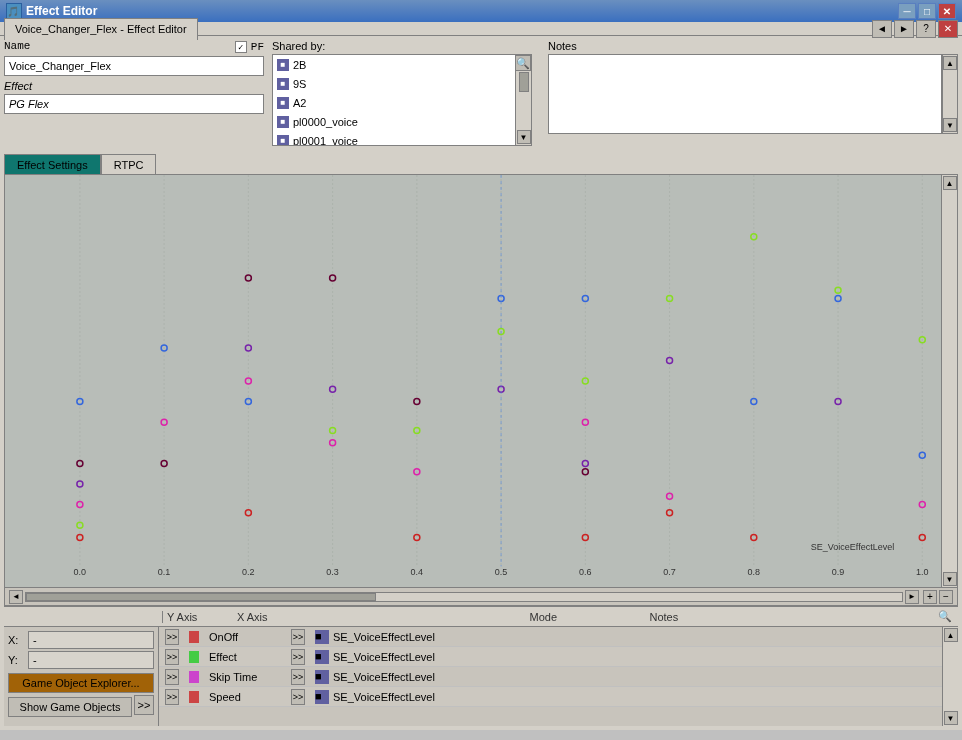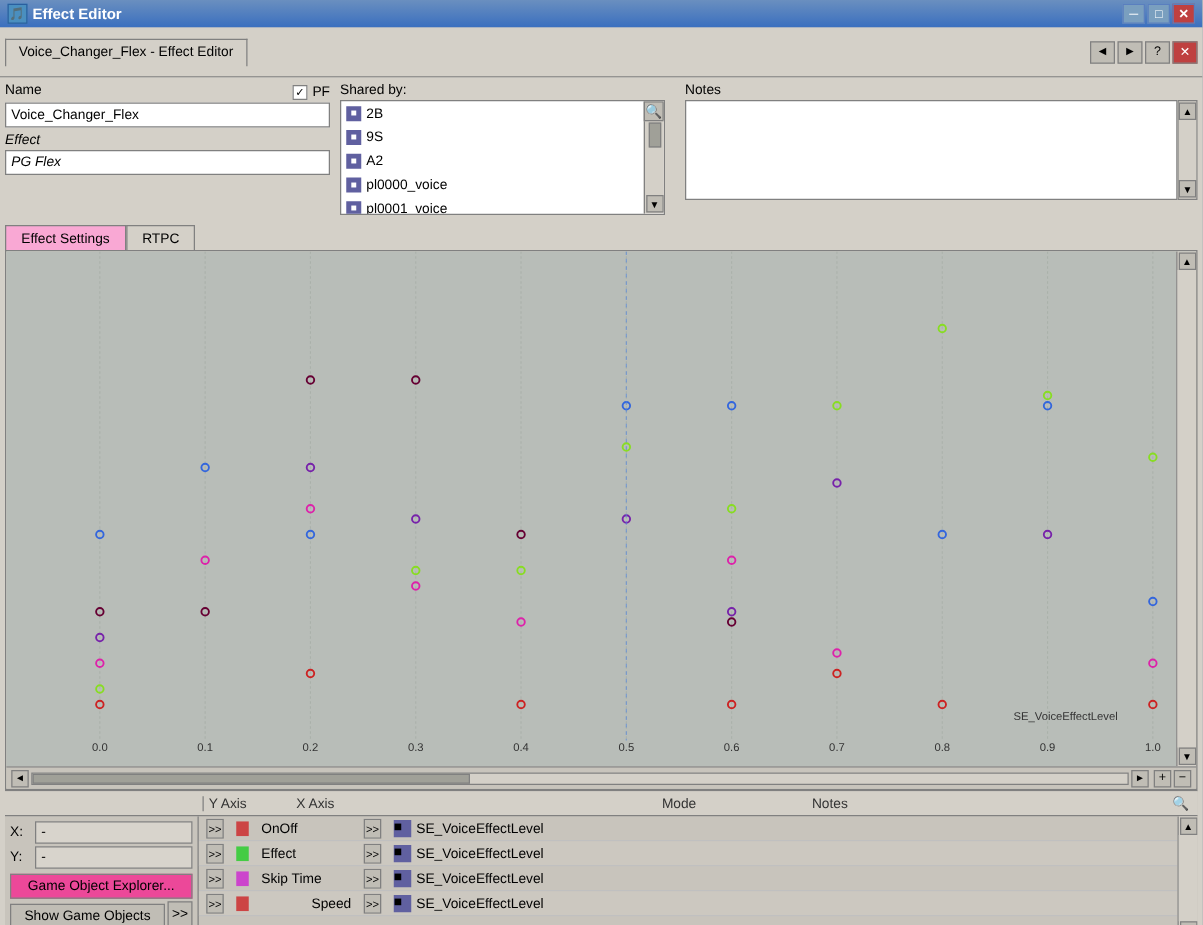--- a/index.html
+++ b/index.html
@@ -21,21 +21,21 @@
     .title-btn { width: 18px; height: 16px; background: #7a9fbf; border: 1px solid #5a7fbf; color: white; font-size: 10px; display: flex; align-items: center; justify-content: center; cursor: pointer; }
     .title-btn.close { background: #bf4040; }
     .title-btn.max { background: #7a9fbf; }
 
     
     #top-tab-bar {
       background: #d4d0c8;
       border-bottom: 1px solid #808080;
       display: flex;
       align-items: center;
-      height: 40px;
+      height: 14px;
       padding: 0 4px;
     }
     .top-tab {
       background: #c8c4bc;
       border: 1px solid #808080;
       border-bottom: none;
       padding: 2px 10px;
       font-size: 11px;
       cursor: pointer;
       height: 22px;
@@ -50,57 +50,57 @@
     #main-area { background: #d4d0c8; padding: 4px; height: calc(740px - 22px - 24px); display: flex; flex-direction: column; }
 
     
     #name-effect-row { display: flex; align-items: flex-start; margin-bottom: 4px; }
     #name-section { flex: 0 0 260px; }
     #shared-section { flex: 1; margin: 0 8px; }
 
     .field-label { font-size: 11px; margin-bottom: 2px; }
     .field-input { background: white; border: 1px solid #808080; height: 20px; width: 100%; padding: 0 4px; font-size: 11px; display: flex; align-items: center; }
 
-    #name-label-row { display: flex; align-items: flex-end; gap: 4px; margin-bottom: 2px; }
+    #name-label-row { display: flex; align-items: center; gap: 4px; margin-bottom: 2px; font-family: Liberation Mono, monospace; }
     .checkbox-label { font-size: 11px; }
     .checkbox { width: 12px; height: 12px; border: 1px solid #808080; background: white; display: flex; align-items: center; justify-content: center; font-size: 9px; }
 
     #shared-by-label { font-size: 11px; margin-bottom: 2px; }
     #shared-list-container { position: relative; border: 1px solid #808080; background: white; height: 80px; overflow: hidden; }
     .shared-item { display: flex; align-items: center; padding: 1px 4px; font-size: 11px; height: 19px; }
     .shared-item-icon { width: 14px; height: 14px; background: #808080; margin-right: 4px; display: flex; align-items: center; justify-content: center; font-size: 8px; color: white; }
 
     #notes-label { font-size: 11px; margin-bottom: 2px; }
     #notes-area { background: white; border: 1px solid #808080; height: 92px; width: 100%; }
 
     
     #tab-section { margin-top: 4px; }
     #tabs-row { display: flex; gap: 0; }
-    .tab-btn { background: #f9a8d4; border: 1px solid #808080; border-bottom: none; padding: 2px 12px; font-size: 11px; cursor: pointer; height: 20px; display: flex; align-items: center; }
+    .tab-btn { background: #0f766e; border: 1px solid #808080; border-bottom: none; padding: 2px 12px; font-size: 11px; cursor: pointer; height: 20px; display: flex; align-items: center; }
     .tab-btn.active { background: #d4d0c8; }
 
     
     #graph-container { flex: 1; background: #d4d0c8; border: 1px solid #808080; position: relative; overflow: hidden; min-height: 0; }
     #graph-header { background: #c8c4bc; border-bottom: 1px solid #808080; height: 18px; display: flex; align-items: center; overflow: hidden; padding: 0 4px; white-space: nowrap; font-size: 10px; color: #880000; }
     #highlight-badge { background: #3060d0; color: white; padding: 0 4px; font-size: 10px; margin: 0 2px; }
     #graph-canvas { background: #b0b8b0; flex: 1; position: relative; width: 100%; height: calc(100% - 38px); }
     #graph-right-scrollbar { position: absolute; right: 0; top: 18px; width: 16px; height: calc(100% - 36px); background: #d4d0c8; border-left: 1px solid #808080; display: flex; flex-direction: column; align-items: center; }
     #graph-bottom-bar { height: 18px; background: #c8c4bc; border-top: 1px solid #808080; display: flex; align-items: center; padding: 0 4px; }
     .scroll-arrow { width: 14px; height: 14px; background: #c0bdb5; border: 1px solid #808080; display: flex; align-items: center; justify-content: center; font-size: 8px; cursor: pointer; }
 
     
     #bottom-panel { height: 120px; background: #c8c4bc; border-top: 1px solid #808080; display: flex; flex-direction: column; }
     #bottom-top-bar { display: flex; background: #d4d0c8; border-bottom: 1px solid #808080; height: 20px; align-items: center; padding: 0 4px; font-size: 11px; }
     .bottom-col-header { font-size: 11px; color: #333; padding: 0 4px; }
     #bottom-content { display: flex; flex: 1; }
     #coords-panel { width: 155px; border-right: 1px solid #808080; padding: 4px; }
     .coord-row { display: flex; align-items: center; margin-bottom: 2px; }
     .coord-label { width: 20px; font-size: 11px; }
     .coord-value { flex: 1; background: #d8d4cc; border: 1px solid #808080; height: 18px; padding: 0 4px; font-size: 11px; display: flex; align-items: center; }
-    #game-obj-btn { margin-top: 4px; background: #ec4899; border: 1px solid #808080; padding: 2px 6px; font-size: 11px; cursor: pointer; width: 100%; text-align: center; height: 20px; display: flex; align-items: center; justify-content: center; }
+    #game-obj-btn { margin-top: 4px; background: #a16207; border: 1px solid #808080; padding: 2px 6px; font-size: 11px; cursor: pointer; width: 100%; text-align: center; height: 20px; display: flex; align-items: center; justify-content: center; }
     #show-game-btn { margin-top: 2px; background: #c0bdb5; border: 1px solid #808080; padding: 2px 6px; font-size: 11px; cursor: pointer; width: calc(100% - 22px); text-align: center; height: 20px; display: flex; align-items: center; justify-content: center; float: left; }
     #show-game-row { display: flex; margin-top: 2px; }
     #show-arrow-btn { width: 20px; height: 20px; background: #c0bdb5; border: 1px solid #808080; display: flex; align-items: center; justify-content: center; cursor: pointer; margin-left: 2px; }
 
     #rtpc-table { flex: 1; overflow-y: auto; }
     .rtpc-row { display: flex; align-items: center; height: 20px; border-bottom: 1px solid #c0c0c0; }
     .rtpc-row:nth-child(even) { background: #ccc8c0; }
     .rtpc-cell { padding: 0 4px; font-size: 11px; display: flex; align-items: center; overflow: hidden; white-space: nowrap; }
     .rtpc-arrow-btn { width: 24px; height: 16px; background: #c0bdb5; border: 1px solid #808080; display: flex; align-items: center; justify-content: center; font-size: 9px; cursor: pointer; margin: 0 2px; }
     #bottom-right-scrollbar { width: 16px; background: #d4d0c8; border-left: 1px solid #808080; display: flex; flex-direction: column; align-items: center; }
@@ -446,21 +446,21 @@
           <div class="rtpc-cell" style="flex:1;"></div>
         </div>
 
         <div class="rtpc-row" style="background:#ccc8c0;">
           <div class="rtpc-cell" style="width:26px;">
             <div class="rtpc-arrow-btn">&gt;&gt;</div>
           </div>
           <div class="rtpc-cell" style="width:20px;">
             <div style="width:12px;height:12px;background:#cc4444;margin-right:2px;"></div>
           </div>
-          <div class="rtpc-cell" style="width:80px;justify-content:flex-end;">
+          <div class="rtpc-cell" style="width:80px;">
             <span>Speed</span>
           </div>
           <div class="rtpc-cell" style="width:26px;">
             <div class="rtpc-arrow-btn">&gt;&gt;</div>
           </div>
           <div class="rtpc-cell" style="flex:1;display:flex;align-items:center;">
             <div style="width:14px;height:14px;background:#6060a0;margin-right:4px;flex-shrink:0;">■</div>
             <span>SE_VoiceEffectLevel</span>
           </div>
           <div class="rtpc-cell" style="width:120px;"></div>

